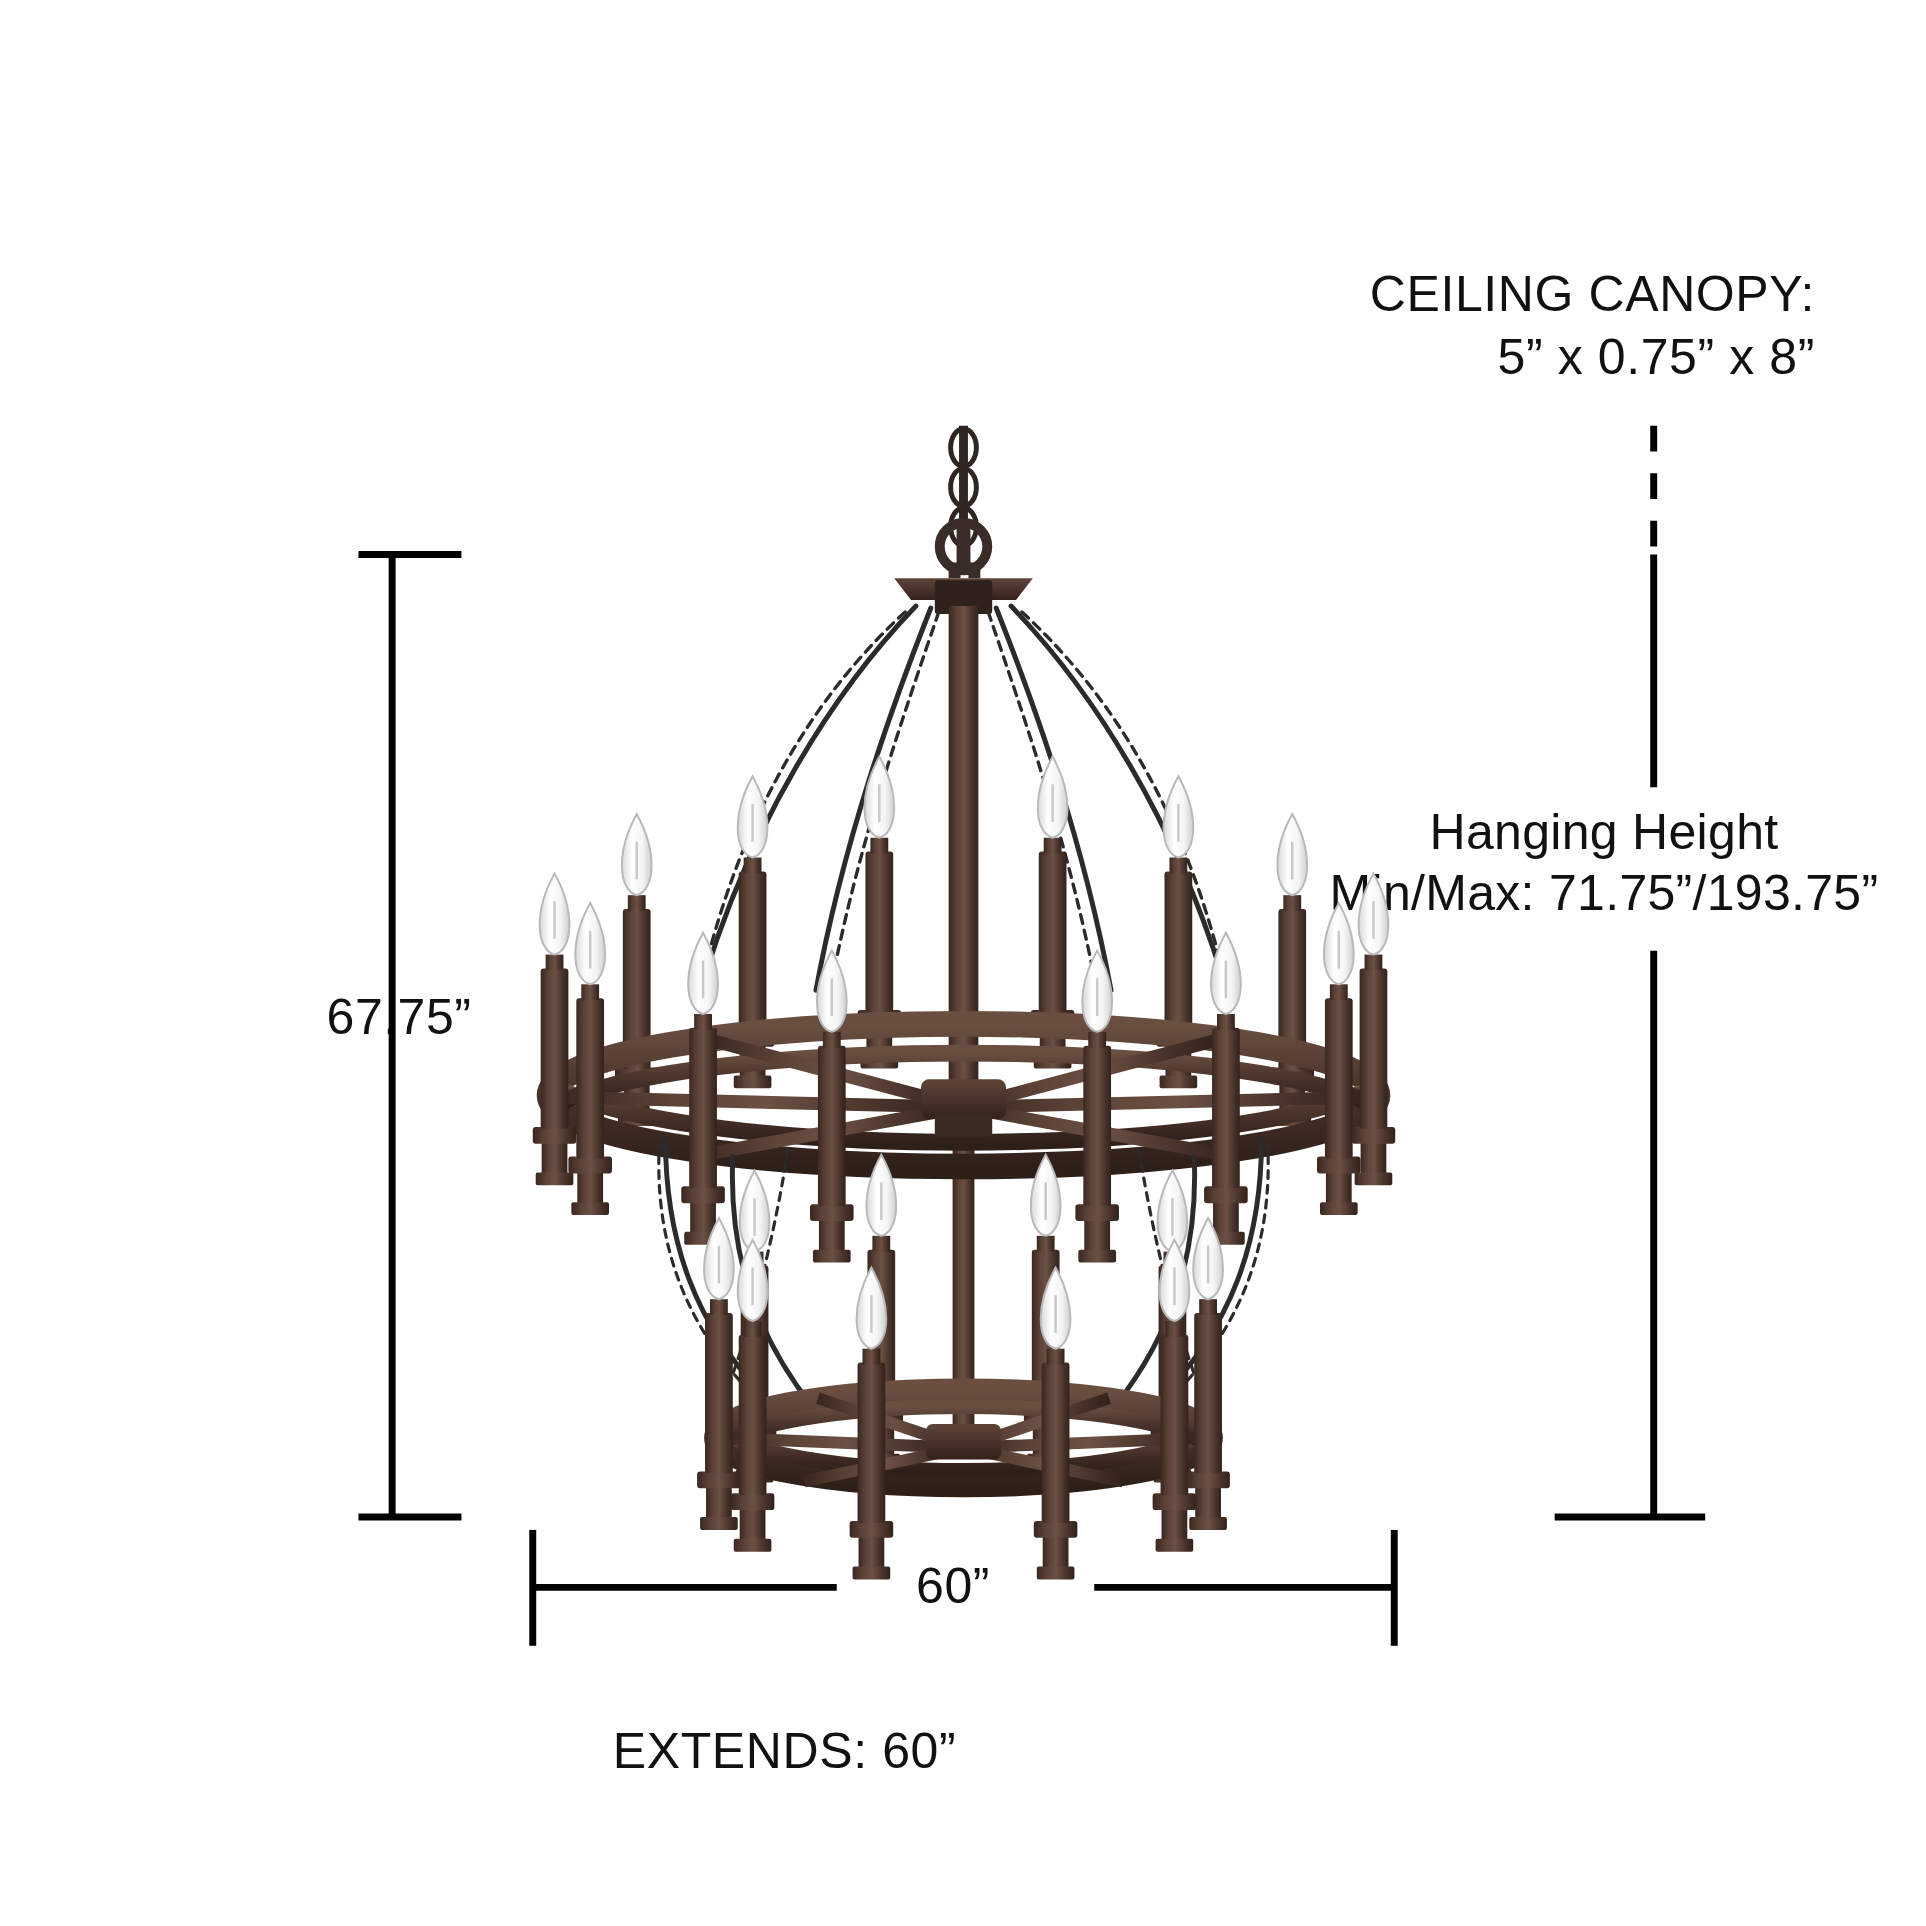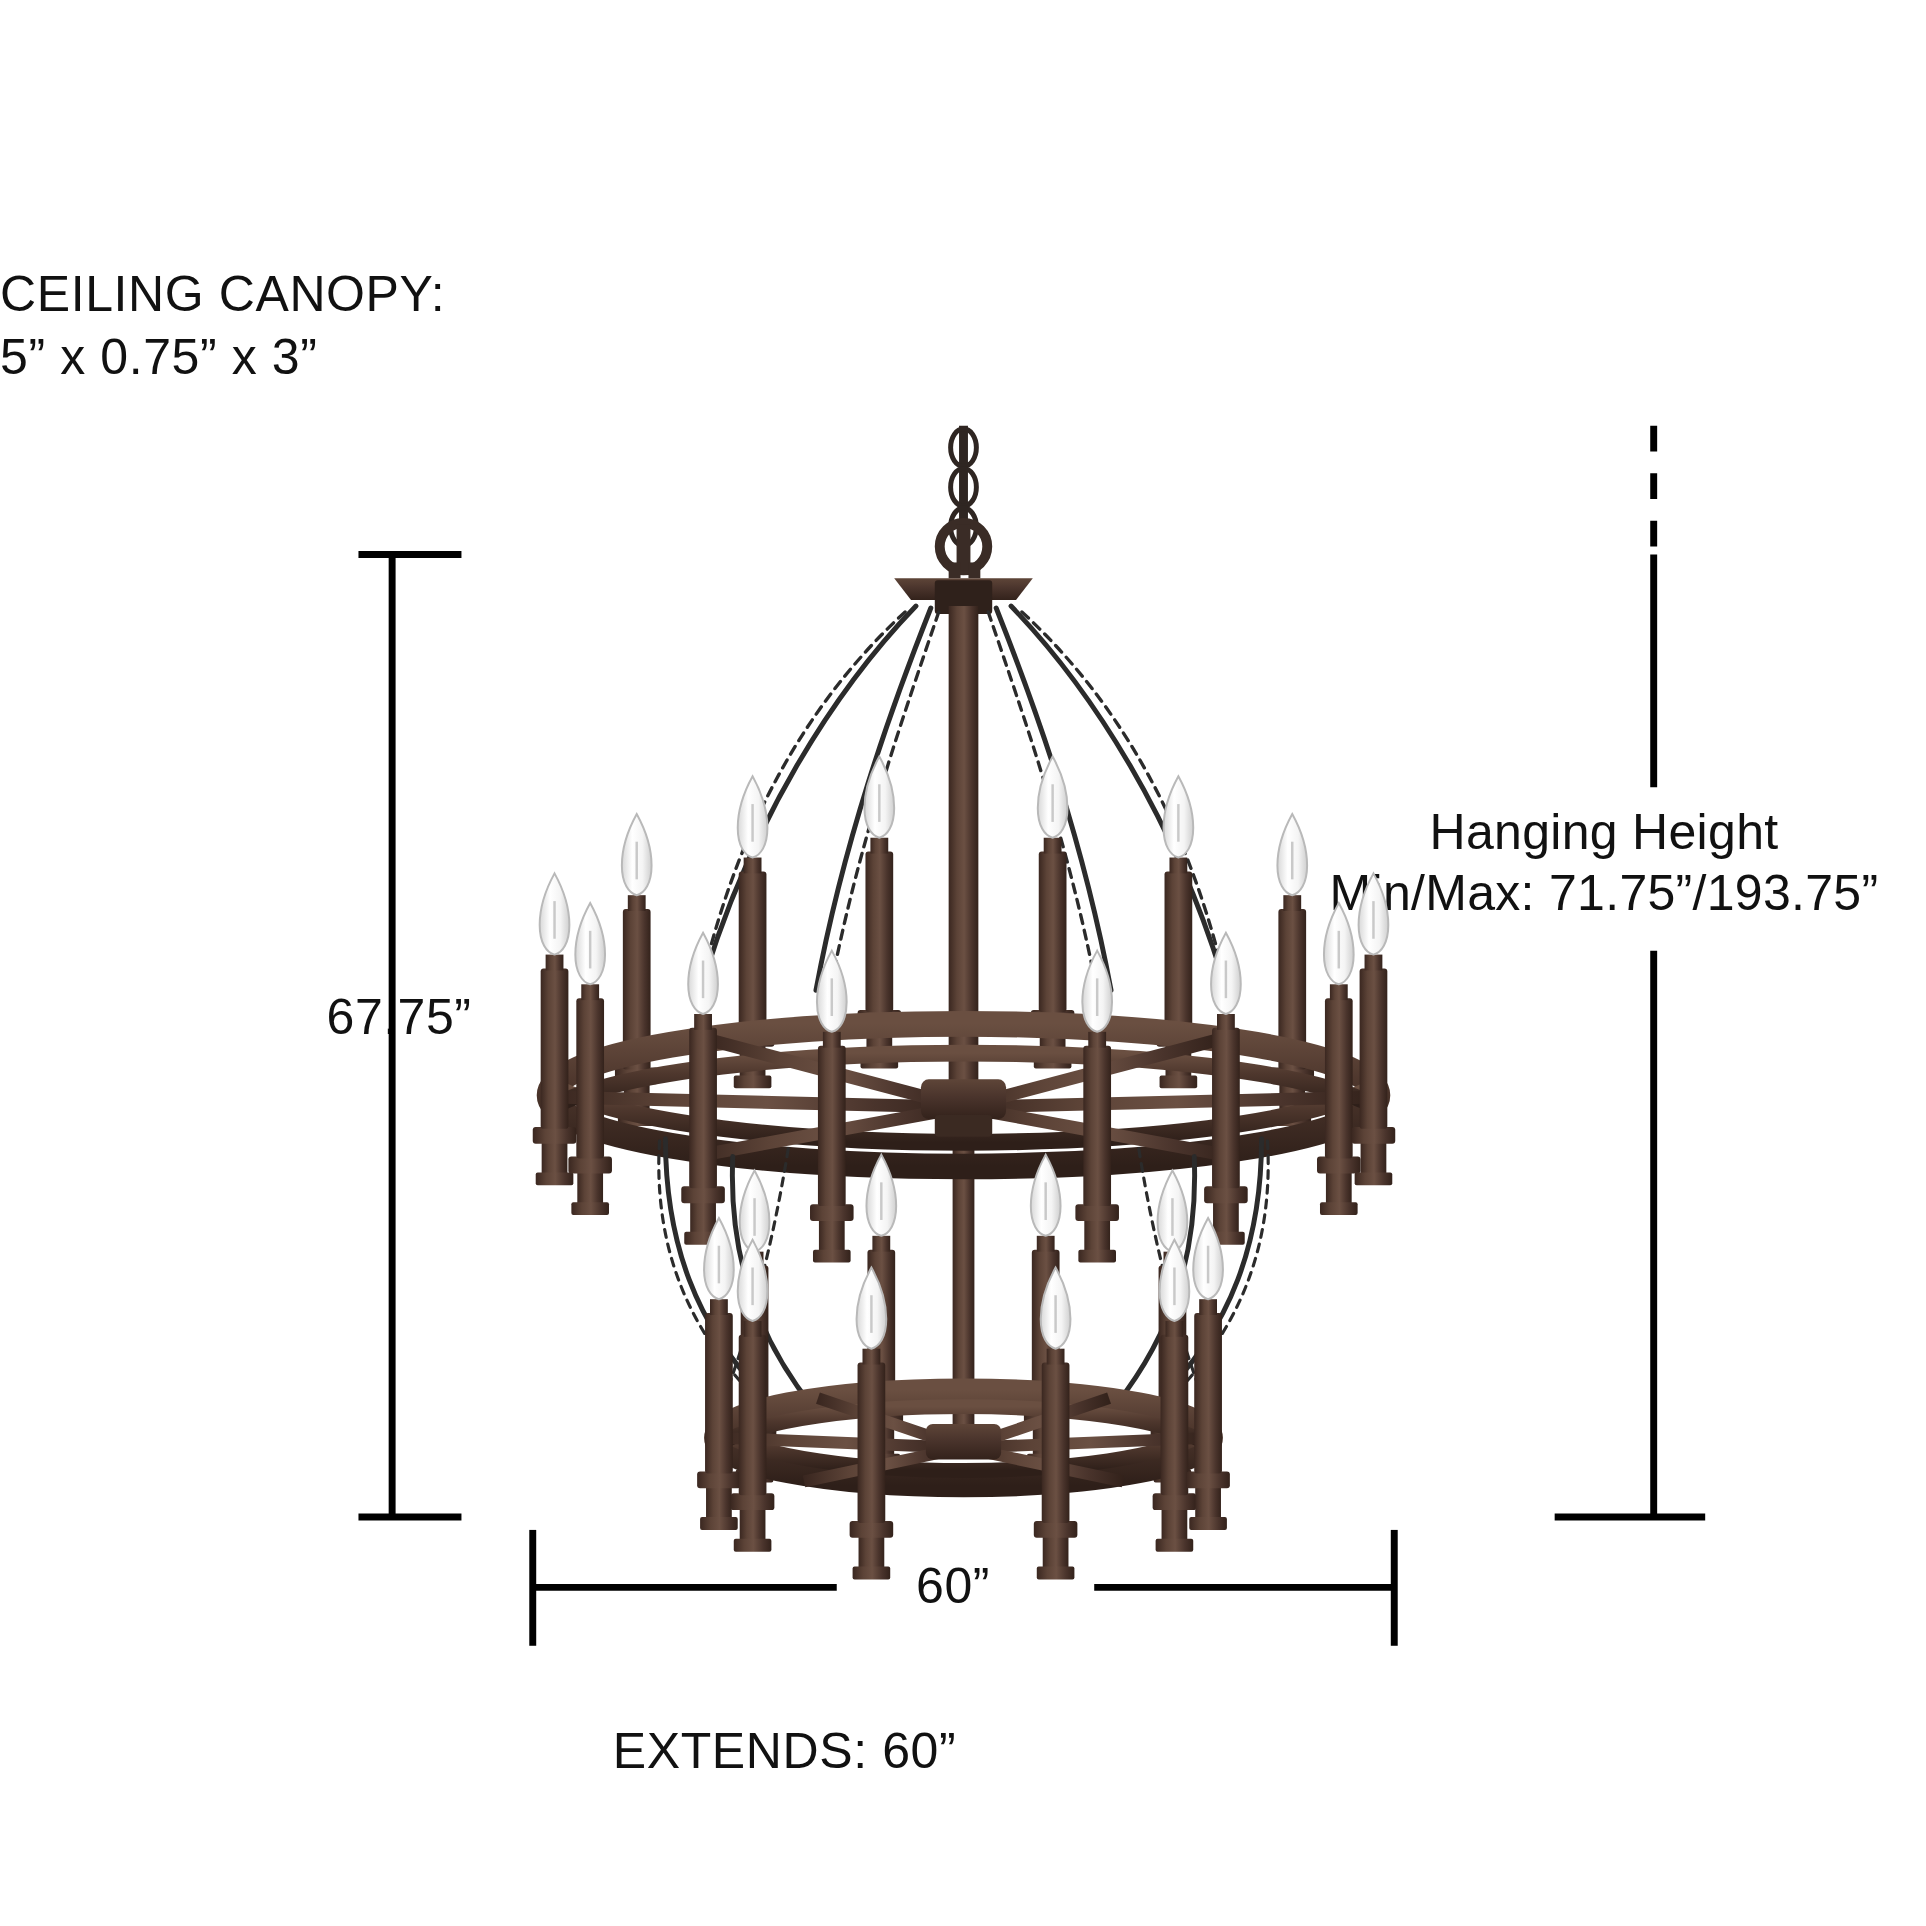--- a/index.html
+++ b/index.html
@@ -21,21 +21,21 @@
     font-family:"Liberation Sans", sans-serif;
     font-weight:300;
     white-space:nowrap;
     letter-spacing:0.5px;
   }
   
   #canopy-block {
     position:absolute;
     left:0; top:263px;
     width:1815px;
-    text-align:left;
+    text-align:right;
   }
   #canopy-block .line {
     display:block;
     font-size:50px;
     line-height:63px;
     color:#111;
     font-weight:300;
     letter-spacing:0.6px;
   }
   
@@ -85,21 +85,21 @@
     pointer-events:none;
   }
 </style>
 </head>
 <body>
 
 <div id="stage">
 
   <div id="canopy-block">
     <span class="line">CEILING CANOPY:</span>
-    <span class="line">5” x 0.75” x 3”</span>
+    <span class="line">5” x 0.75” x 8”</span>
   </div>
 
   <div class="txt" id="h-label">67.75”</div>
 
   <div id="hang-block">
     <span class="line">Hanging Height</span>
     <span class="line">Min/Max: 71.75”/193.75”</span>
   </div>
 
   <div class="txt" id="w-label">60”</div>

